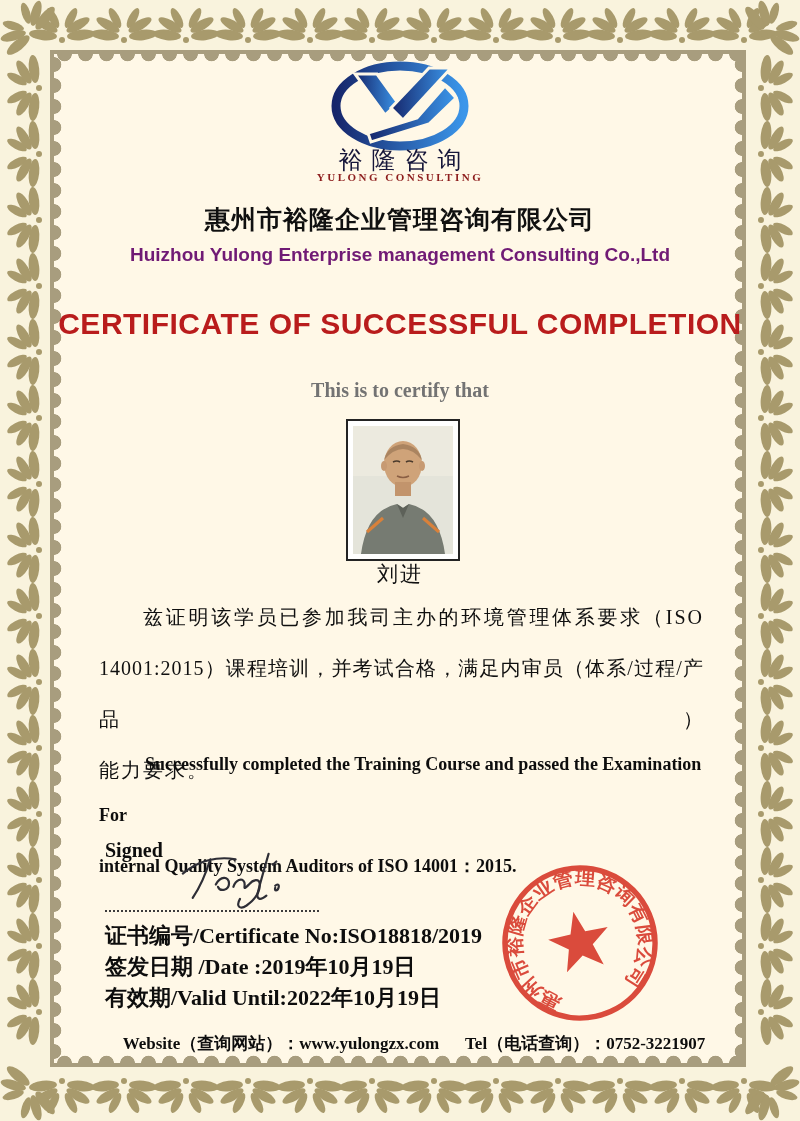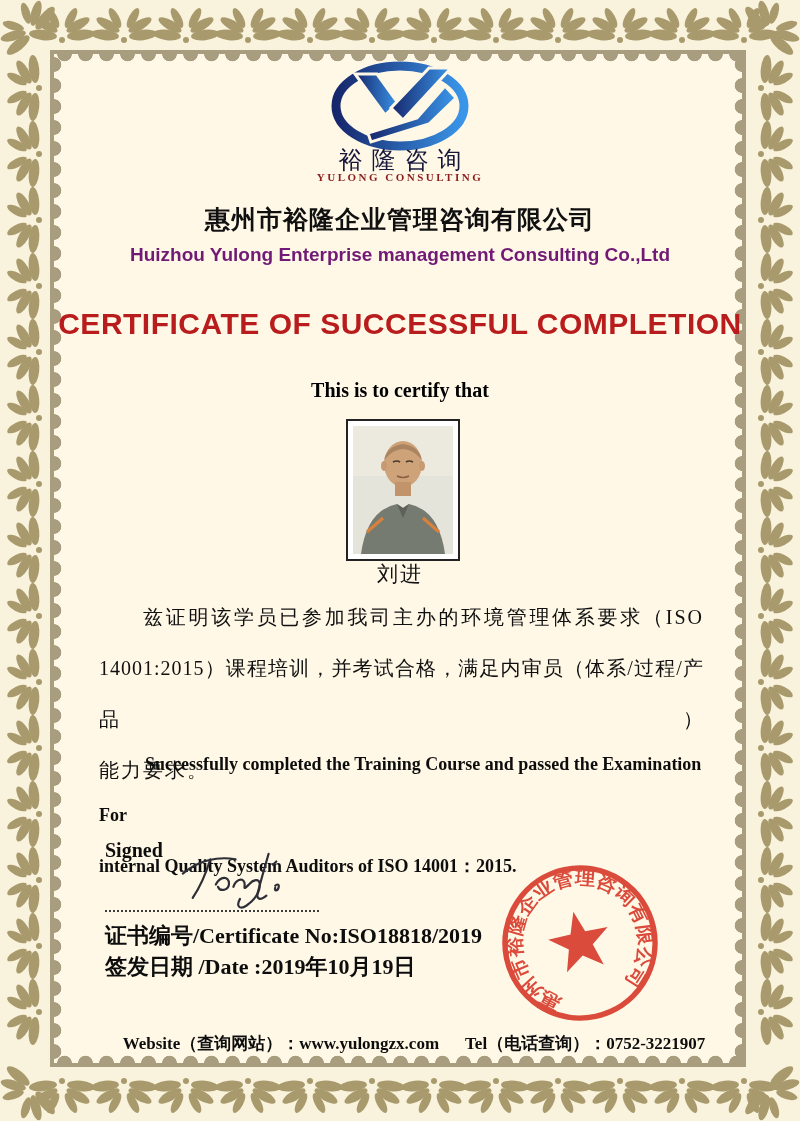--- a/index.html
+++ b/index.html
@@ -27,21 +27,21 @@
   .ctr{left:0;right:0;text-align:center;}
 
   .logo-mark{left:0;right:0;top:60px;text-align:center;}
   .logo-cn{top:144px;font-family:"Liberation Sans",sans-serif;font-weight:normal;
            font-size:24px;letter-spacing:9px;text-indent:9px;color:#16163a;}
   .logo-en{top:171px;font-weight:bold;font-size:11px;letter-spacing:2.5px;color:#8d1d1d;}
 
   .company-cn{top:203px;font-weight:bold;font-size:25px;letter-spacing:1px;color:#101010;}
   .company-en{top:244px;font-family:"Liberation Sans",sans-serif;font-weight:bold;font-size:19px;color:#701a75;}
   .title{top:307px;font-family:"Liberation Sans",sans-serif;font-weight:800;font-size:30px;letter-spacing:.5px;color:#b91c1c;}
-  .certify{top:379px;font-weight:bold;font-size:20px;color:#000000;text-align:center;}
+  .certify{top:379px;font-weight:bold;font-size:20px;color:#737373;text-align:center;}
 
   .photo{left:346px;top:419px;width:100px;height:128px;background:#fff;border:2px solid #232323;padding:5px;}
   .photo svg{display:block;}
   .pname{top:560px;font-size:21px;letter-spacing:2px;color:#111;}
 
   .para-cn{left:99px;right:96px;top:592px;font-size:20px;line-height:51px;color:#101010;}
   .cn1{text-indent:44px;letter-spacing:2px;text-align:justify;text-align-last:justify;}
   .cn2{letter-spacing:1px;text-align:justify;text-align-last:justify;}
   .cn3{letter-spacing:2px;}
 
@@ -210,20 +210,21 @@
         <path d="M90 37 C92 35 94 36 93 39 C92 42 89 42 90 39"></path>
         <path d="M88 18 l3 -3"></path>
       </g>
     </svg>
   </div>
   <div class="abs dotline"></div>
 
   <div class="abs details">
     <div>证书编号/Certificate No:ISO18818/2019</div>
     <div>签发日期 /Date :2019年10月19日</div>
+    <div>有效期/Valid Until:2022年10月19日</div>
   </div>
 
   <div class="abs stamp">
     <svg width="170" height="170" viewBox="-85 -85 170 170" xmlns="http://www.w3.org/2000/svg">
       <g transform="rotate(-12)">
         <circle r="75" fill="none" stroke="#d63425" stroke-width="5.5"></circle>
         <polygon points="0,-32 7.5,-10.4 30.4,-9.9 12.2,3.96 18.8,25.9 0,12.8 -18.8,25.9 -12.2,3.96 -30.4,-9.9 -7.5,-10.4" fill="#d63425"></polygon>
         <path id="sealArc" d="M -29.5 51.1 A 59 59 0 1 1 29.5 51.1" fill="none"></path>
         <text font-size="18" font-weight="bold" fill="#d63425">
           <textPath href="#sealArc" textLength="302" lengthAdjust="spacingAndGlyphs">惠州市裕隆企业管理咨询有限公司</textPath>

